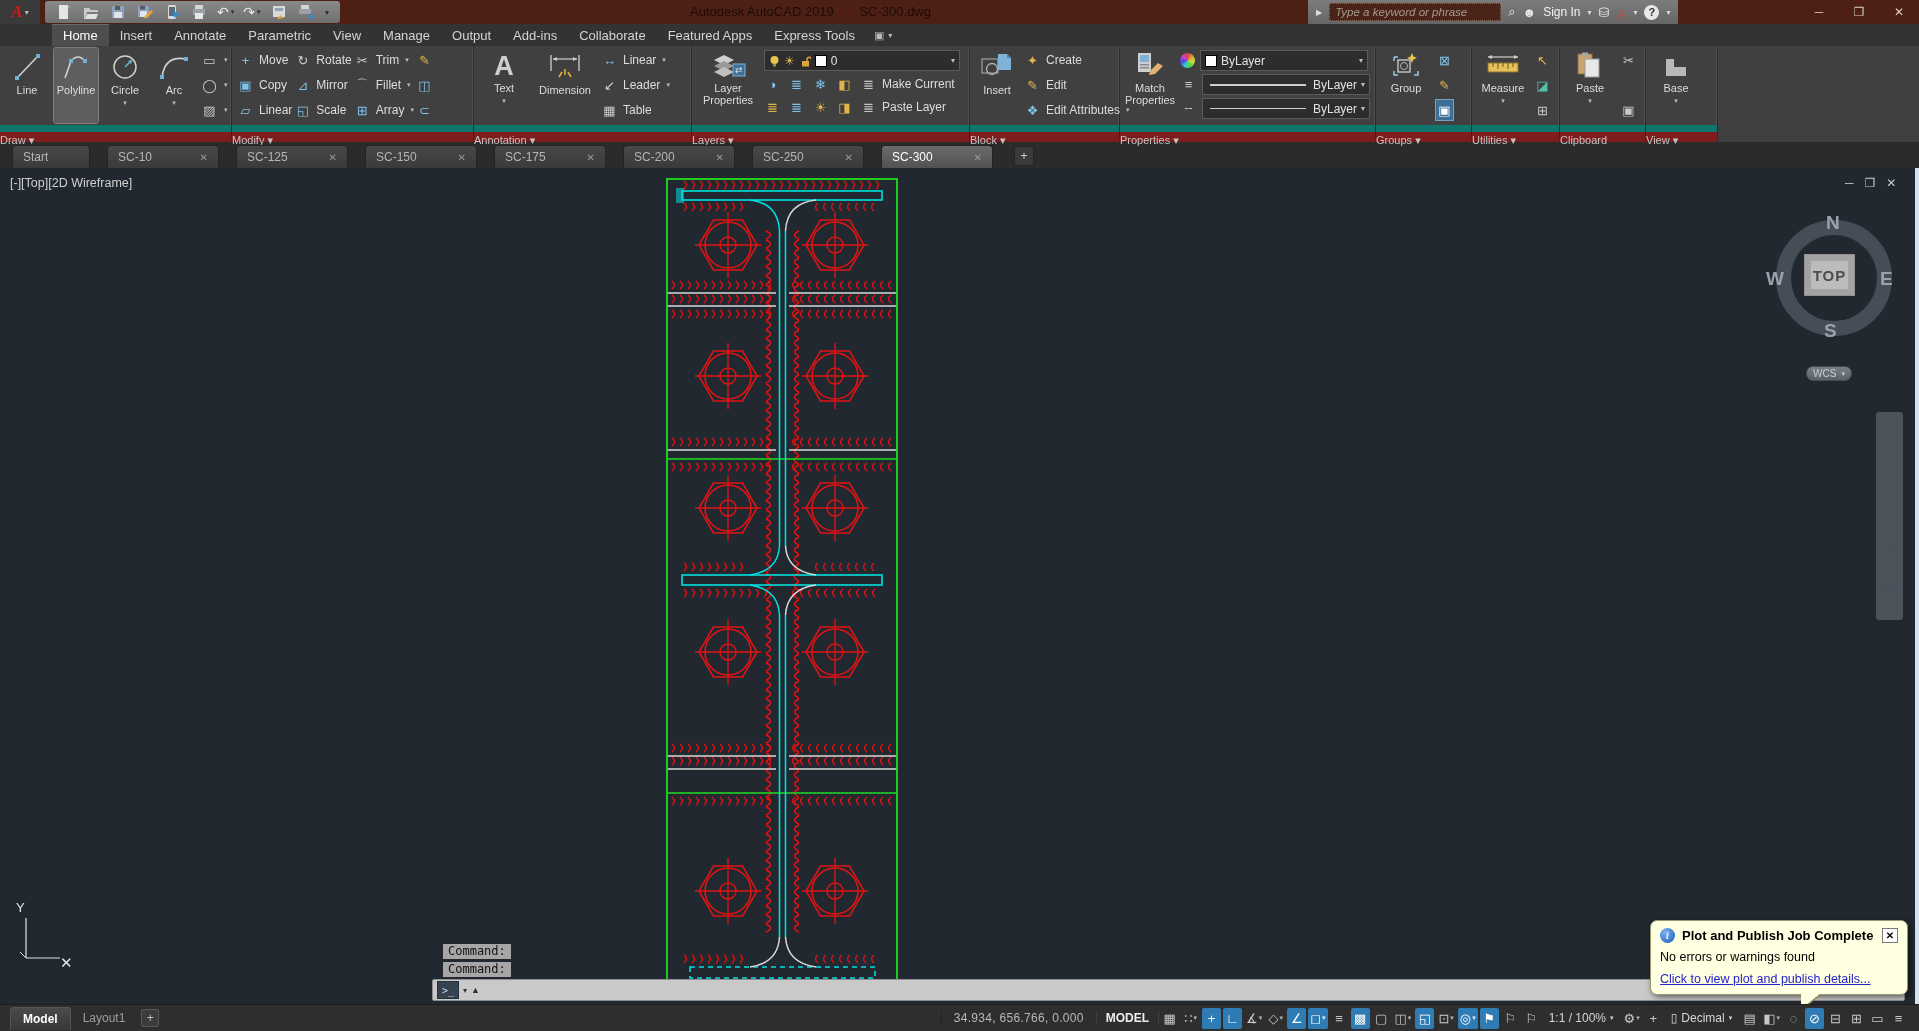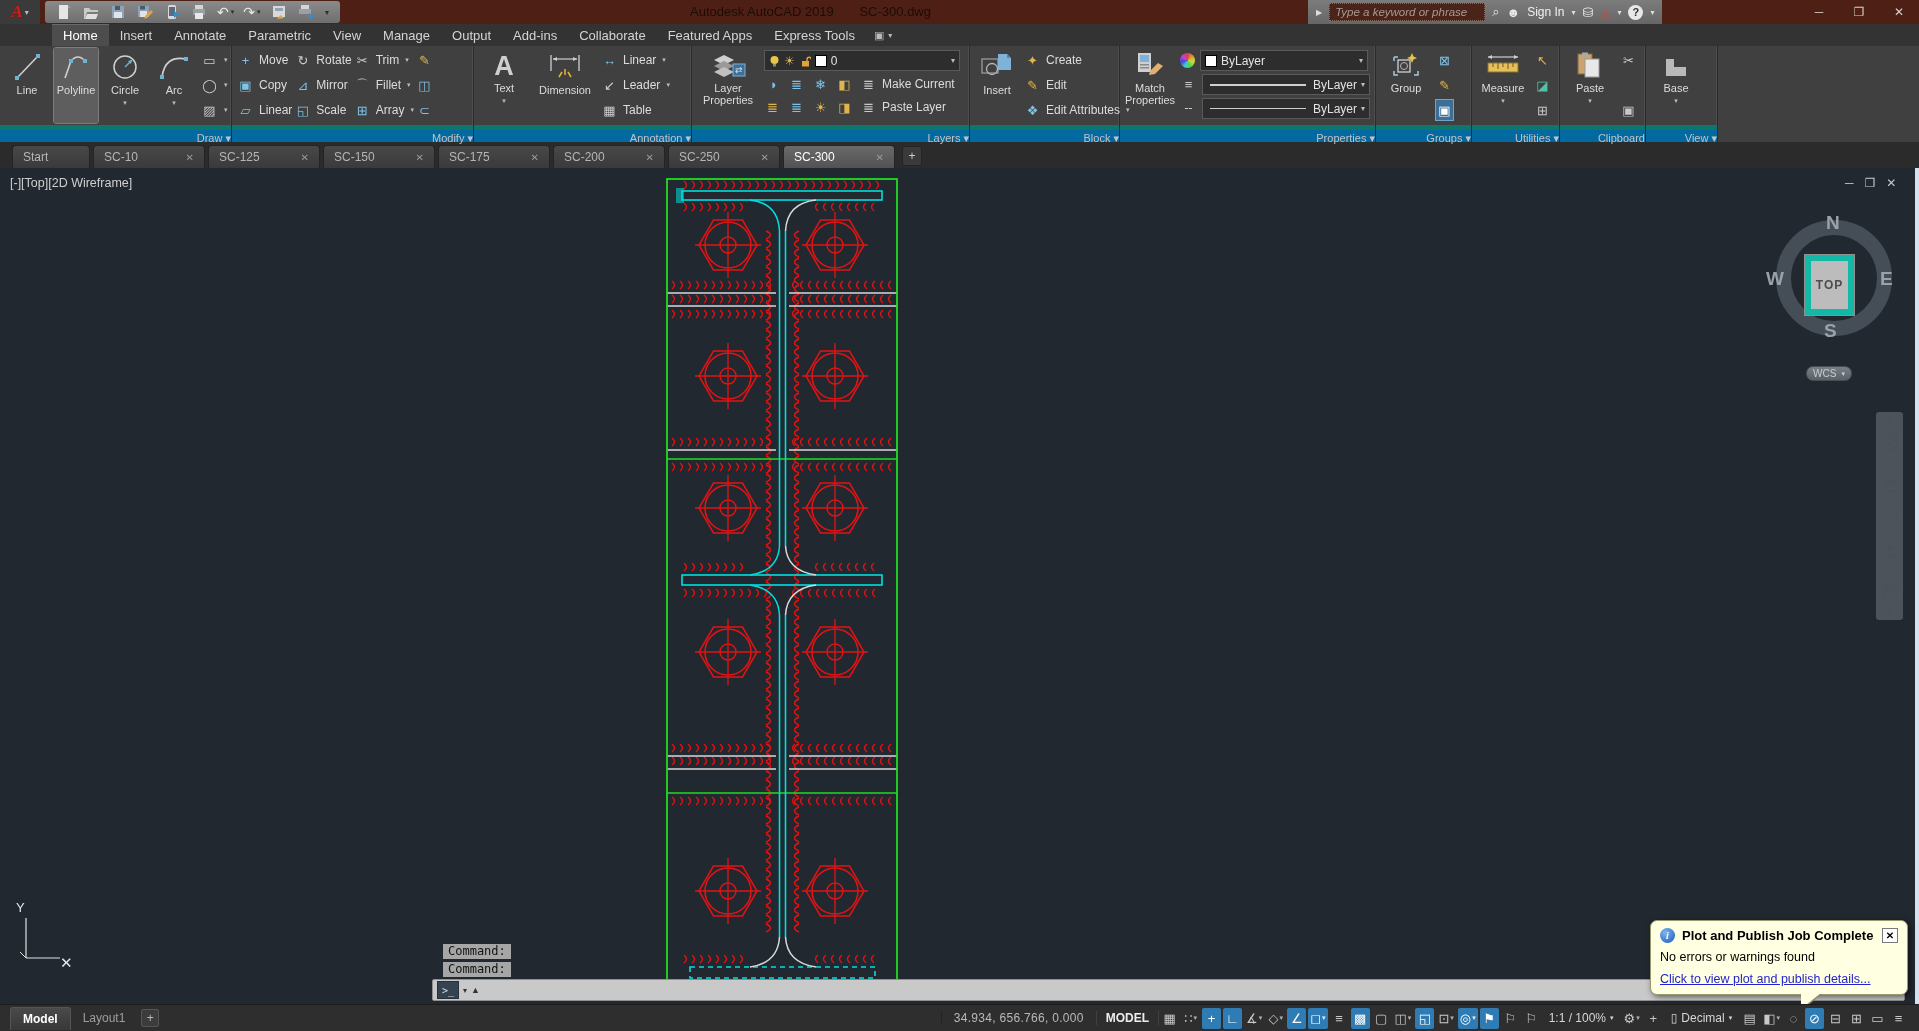--- a/index.html
+++ b/index.html
@@ -10,67 +10,67 @@
 .appbtn .a{font:italic bold 17px "Liberation Serif",serif;color:#c8201b;text-shadow:0 0 1px #7a120f}
 .appbtn .dd{color:#bbb;font-size:8px}
 .qat{display:flex;align-items:center;gap:9px;height:22px;background:linear-gradient(#8a8a8a,#6f6f6f);border-radius:3px;margin-left:5px;padding:0 10px}
 .qat .qi{display:flex;align-items:center;gap:2px}
 .qat svg{display:block}
 .qat .uglyph{font-size:14px;color:#ececec;line-height:18px}
 .qat .dd{color:#2e2e2e;font-size:7px}
 .title-center{position:absolute;left:690px;top:0;height:24px;line-height:24px;font-size:13px;color:#1d0c06}
 .title-center .file{margin-left:22px}
 .tb-right{position:absolute;left:1308px;top:0;height:24px;display:flex;align-items:center;background:linear-gradient(#7c7c7c,#666);padding:0 8px;gap:7px}
-.searchbox{width:156px;height:18px;background:#4a2418;border:1px dotted #8a6a5c;color:#a89a93;font-size:11.5px;font-style:italic;padding:0 5px;display:flex;align-items:center}
+.searchbox{width:172px;height:18px;background:#4a2418;border:1px dotted #8a6a5c;color:#a89a93;font-size:11.5px;font-style:italic;padding:0 5px;display:flex;align-items:center}
 .tbicon{color:#e8e8e8;font-size:13px}
 .signin{color:#f0f0f0;font-size:12px}
 .tb-dd{color:#ddd;font-size:8px}
 .helpcircle{width:15px;height:15px;border-radius:50%;background:#e8e8e8;color:#333;font-weight:bold;font-size:11px;text-align:center;line-height:15px}
 .win-controls{position:absolute;right:0;top:0;height:24px;display:flex}
 .win-btn{width:40px;text-align:center;line-height:24px;color:#d9cfc9;font-size:12px}
 
 .ribbon-tabs{height:22px;background:#333333;display:flex;align-items:stretch;padding-left:52px}
 .rtab{padding:0 11px;font-size:13px;color:#d4d4d4;display:flex;align-items:center}
 .rtab.active{background:#4d4d4d;color:#fff;box-shadow:inset 0 1px 0 #6a6a6a}
 .rtab-dd{display:flex;align-items:center;padding:0 8px;color:#bbb;font-size:8px;gap:4px}
 
 .ribbon{height:96px;background:#404040;display:flex}
 .panel{display:flex;flex-direction:column;border-right:1px solid #2b2b2b;box-shadow:inset -1px 0 0 #4e4e4e}
 .panel-content{height:79px;display:flex;padding:2px 5px;gap:5px;align-items:flex-start}
-.panel-label{height:17px;background:#0369a1;color:#c3c3c3;font-size:11px;text-align:right;line-height:16px;border-top:5px solid #0f766e}
+.panel-label{height:17px;background:#7f1d1d;color:#c3c3c3;font-size:11px;text-align:left;line-height:16px;border-top:7px solid #0f766e}
 .bigbtn{width:50px;min-width:44px;height:75px;display:flex;flex-direction:column;align-items:center;padding-top:3px;gap:1px;font-size:11px;color:#dcdcdc;text-align:center;line-height:12px;border-radius:2px}
 .bigbtn.sel{background:#5e5e5e;outline:1px solid #7d7d7d}
 .bigbtn .dd{font-size:7px;color:#bbb}
 .smallcol{display:flex;flex-direction:column;justify-content:space-between;height:72px;padding-top:2px}
 .sitem{display:flex;align-items:center;gap:5px;font-size:12px;color:#dcdcdc;height:20px;white-space:nowrap}
 .sitem .dd{font-size:7px;color:#bbb;margin-left:1px}
 .gi{width:17px;text-align:center;font-size:13px;color:#c9c9c9;flex:none}
 .blue{color:#7ec3e8}.yell{color:#e0b54a}.teal{color:#53c0a8}
 .sel-sm{background:#3d6f96;outline:1px solid #6fa3c8}
 .combo{display:flex;align-items:center;background:#2d2d2d;border:1px solid #5a5a5a;color:#e2e2e2;height:21px;padding:0 4px;gap:4px;font-size:12px}
 .combo .dd{margin-left:auto;color:#bbb;font-size:8px}
 .swatch{width:12px;height:12px;background:#fff;border:1px solid #000;flex:none}
 .lwline{flex:1;height:2px;background:#cfcfcf;margin:0 3px}
 .wheel{width:15px;height:15px;border-radius:50%;background:conic-gradient(#d94040,#d9a040,#cdd940,#4fd940,#40c9d9,#4049d9,#c940d9,#d94040);flex:none}
 
-.filetabs{height:26px;background:#2b2b2b;display:flex;align-items:flex-end;padding-left:12px;gap:3px}
+.filetabs{height:26px;background:#2b2b2b;display:flex;align-items:flex-end;padding-left:12px;gap:17px}
 .ftab{height:23px;background:linear-gradient(#484848,#3a3a3a);color:#b5b5b5;font-size:12px;display:flex;align-items:center;padding:0 10px;gap:16px;border:1px solid #242424;border-bottom:none;border-radius:4px 4px 0 0}
 .ftab.active{background:linear-gradient(#6a6a6a,#525252);color:#fff}
 .ftab .x{color:#999;font-size:10px}
 .ftab-plus{width:20px;height:20px;margin-left:4px;color:#ccc;background:#3a3a3a;border:1px solid #242424;border-radius:3px;text-align:center;line-height:18px;margin-bottom:2px}
 
 .canvas{position:relative;width:1919px;height:836px;background:#212830;overflow:hidden}
 #draw{position:absolute;left:0;top:0;z-index:1}
 .vplabel{position:absolute;left:10px;top:8px;color:#cfcfcf;font-size:12.5px;z-index:5}
 .canvas-ctl{position:absolute;left:1845px;top:8px;display:flex;gap:11px;color:#c2cbd2;font-size:12px;z-index:5}
 .rightstrip{position:absolute;right:0;top:0;width:4px;height:836px;background:#d5e3f0;z-index:4}
 
 .vc-ring{position:absolute;left:1776px;top:52px;width:116px;height:116px;border-radius:50%;border:15px solid rgba(73,81,92,0.9);z-index:5}
 .vc-letter{position:absolute;z-index:6;color:#99a2ab;font-weight:bold;font-size:19px}
-.vc-face{position:absolute;left:1804px;top:86px;width:51px;height:62px;background:#14b8a6;border:1px solid #909090;display:flex;align-items:center;justify-content:center;z-index:6;font-size:12px;font-weight:bold;color:#4d4d4d;letter-spacing:1px}
+.vc-face{position:absolute;left:1804px;top:86px;width:51px;height:42px;background:#a3a3a3;border:1px solid #909090;display:flex;align-items:center;justify-content:center;z-index:6;font-size:15px;font-weight:bold;color:#4d4d4d;letter-spacing:1px}
 .vc-face::before{content:"";position:absolute;inset:6px;background:#bcbcbc}
 .vc-face span{position:relative}
 .wcs{position:absolute;left:1806px;top:198px;width:46px;height:15px;background:linear-gradient(#777e85,#5a6167);border:1px solid #474d53;border-radius:7px;color:#c9ced3;font-size:10px;display:flex;align-items:center;justify-content:center;gap:5px;z-index:6}
 .wcs .dd{font-size:7px}
 
 .navbar{position:absolute;left:1876px;top:244px;width:27px;height:208px;background:rgba(128,136,144,0.45);border-radius:3px;display:flex;flex-direction:column;align-items:center;padding:2px 0;z-index:5;justify-content:space-between}
 .navbar svg{display:block;opacity:.85}
 .navbar .nd{color:#4a525a;font-size:7px;line-height:6px}
 .navbar .nx{color:#4a525a;font-size:9px;line-height:9px}
 

